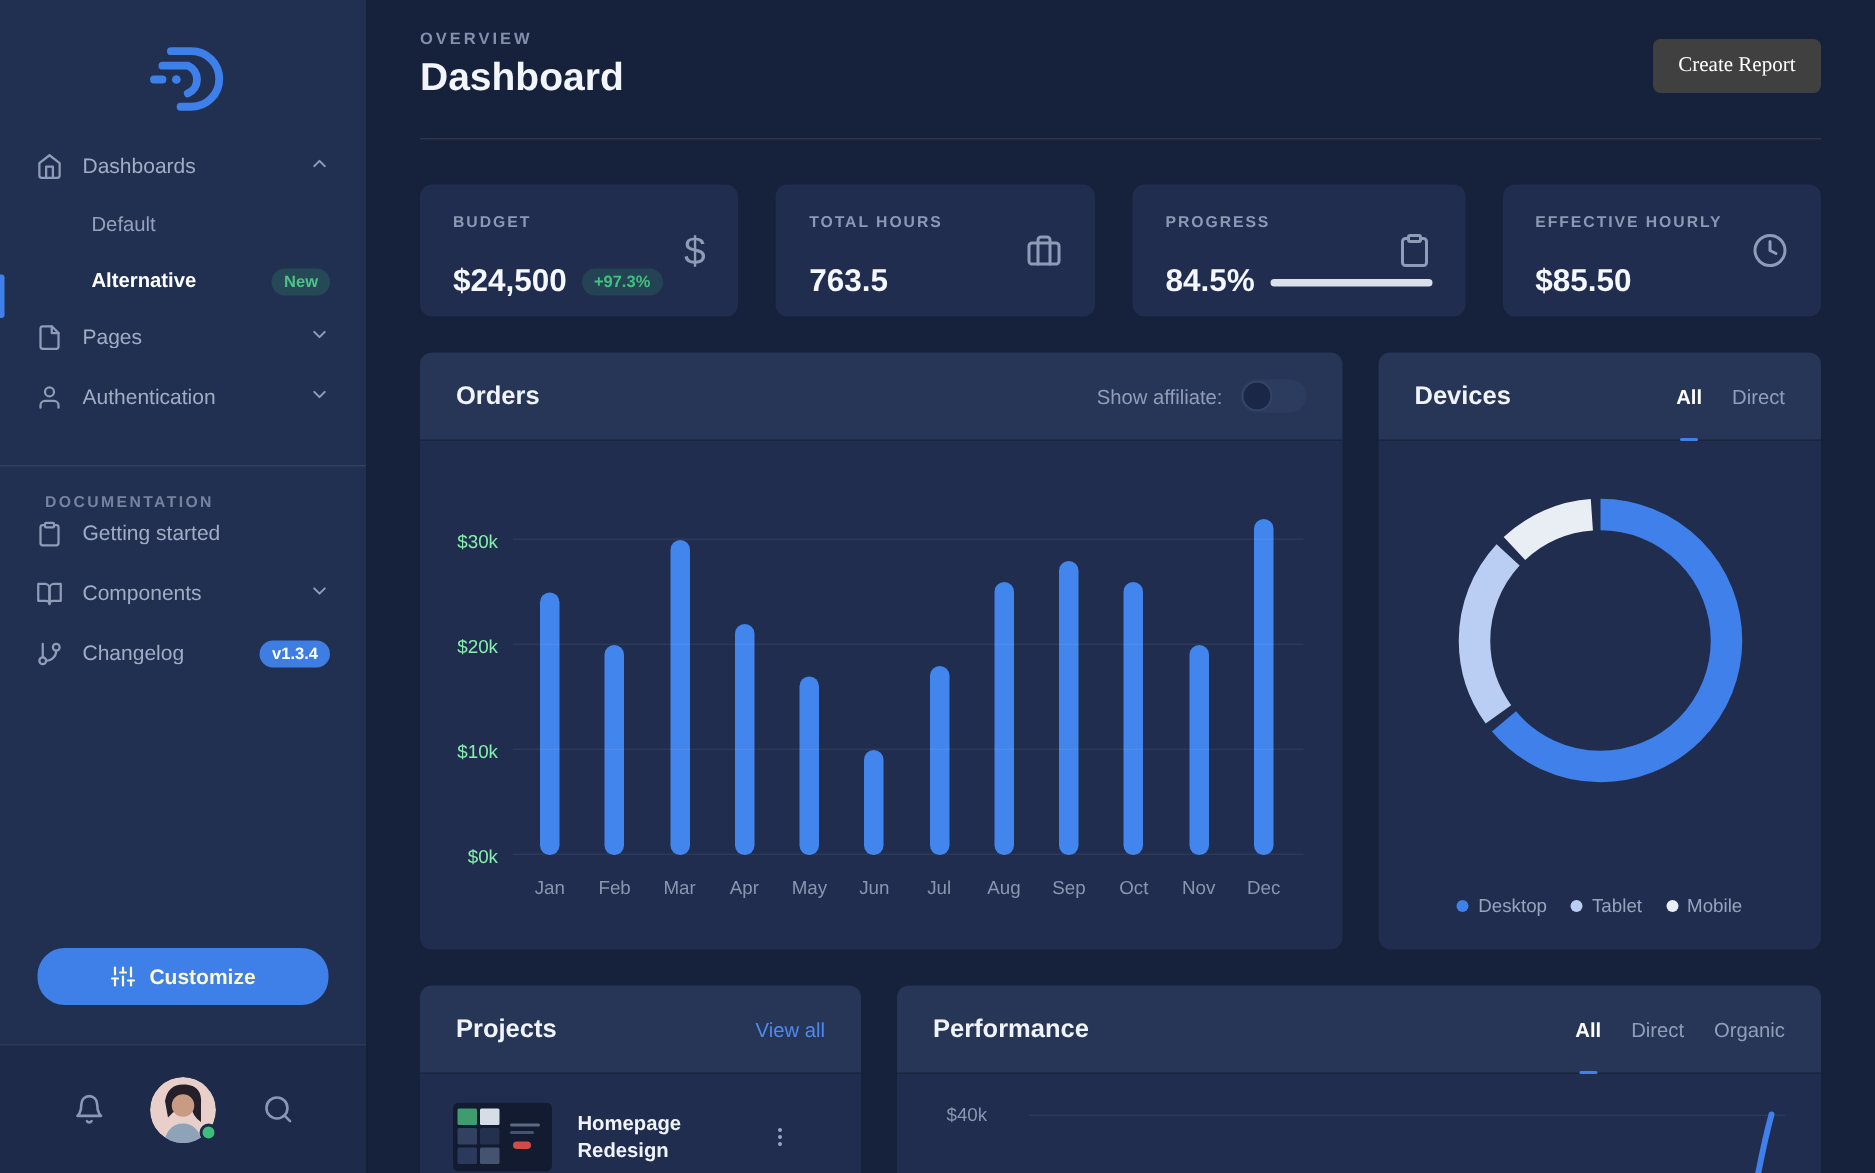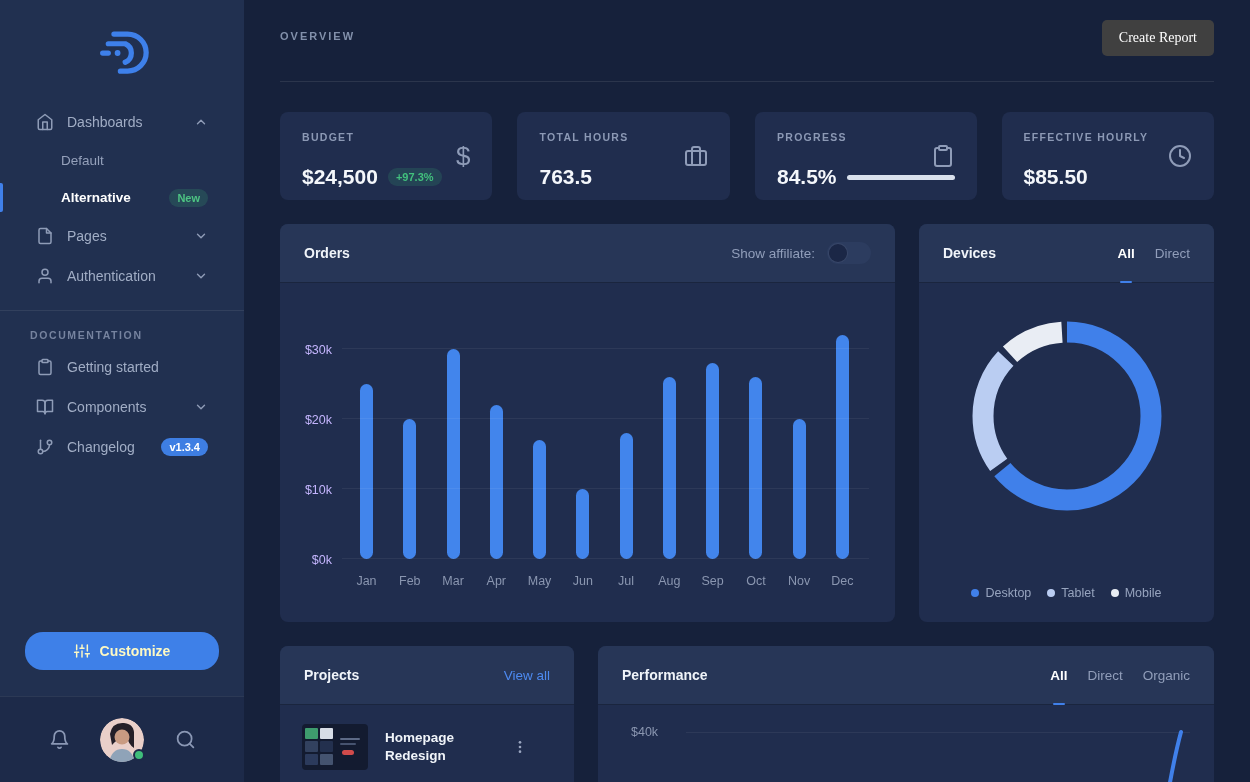--- a/index.html
+++ b/index.html
@@ -3,21 +3,21 @@
 <meta charset="utf-8">
 <style>
   * { margin:0; padding:0; box-sizing:border-box; }
   html,body { width:1250px; height:782px; background:#10192e; font-family:"Liberation Sans", sans-serif; }
   .app { width:1250px; height:782px; display:flex; overflow:hidden; background:#16213B; color:#E9EEF6; }
 
   
   .sidebar { width:244px; min-width:244px; background:#213050; display:flex; flex-direction:column; position:relative; }
   .logo-wrap { display:flex; justify-content:center; padding:22px 0 14px; }
   .side-nav { margin-top:8px; }
-  .side-item { position:relative; display:flex; align-items:center; height:40px; padding:0 36px; color:#A1ADC5; font-size:14px; cursor:pointer; }
+  .side-item { position:relative; display:flex; align-items:flex-start; height:40px; padding:0 24px; color:#A1ADC5; font-size:14px; cursor:pointer; }
   .side-item .ic { width:18px; height:18px; margin-right:13px; color:#8F9CB7; flex:none; }
   .side-item .lbl { flex:1; white-space:nowrap; overflow:hidden; }
   .side-item .chev { width:14px; height:14px; color:#8F9CB7; }
   .side-item.child { padding-left:61px; font-size:13.5px; height:37px; color:#95A1BB; }
   .side-item.active { color:#FFFFFF; font-weight:700; }
   .side-item.active::before { content:''; position:absolute; left:0; top:4px; bottom:4px; width:3px; background:#4080EA; border-radius:0 2px 2px 0; }
   .badge-new { background:rgba(63,189,122,0.18); color:#4DC483; font-size:11px; font-weight:700; padding:3px 8px; border-radius:9px; }
   .badge-ver { background:#3E7EE3; color:#fff; font-size:11px; font-weight:700; padding:3px 8px; border-radius:9px; }
   .side-divider { border-top:1px solid rgba(255,255,255,0.08); margin:14px 0 4px; }
   .side-section { padding:14px 30px 6px; font-size:10.5px; font-weight:700; letter-spacing:1.6px; color:#76839F; }
@@ -48,34 +48,34 @@
   .stat-icon { position:absolute; right:22px; top:50%; transform:translateY(-50%); width:24px; height:24px; color:#8F9CB8; }
   .stat-icon.dollar { font-size:26px; font-weight:400; width:auto; height:auto; line-height:1; }
   .progress-track { width:108px; height:5px; border-radius:3px; background:#D9E0EC; overflow:hidden; }
   .progress-fill { height:100%; background:#3E80E8; border-radius:3px; }
 
   
   .row2 { display:flex; gap:24px; margin-top:24px; }
   .row3 { display:flex; gap:24px; margin-top:24px; }
   .panel { background:#202D4E; border-radius:8px; overflow:hidden; }
   .panel-head { height:59px; background:#273657; border-bottom:1px solid rgba(8,13,26,0.4); display:flex; align-items:center; justify-content:space-between; padding:0 24px; }
-  .panel-title { font-size:14px; font-weight:700; color:#F0F4F9; }
+  .panel-title { font-size:17px; font-weight:700; color:#F0F4F9; }
   .phead-tabs { height:100%; display:flex; gap:20px; }
   .tab { display:flex; align-items:center; height:100%; position:relative; color:#919EBA; font-size:13.5px; cursor:pointer; }
   .tab.active { color:#FFFFFF; font-weight:700; }
   .tab.active::after { content:''; position:absolute; left:15%; right:15%; bottom:-1px; height:2px; background:#4080EA; border-radius:1px; }
 
   .panel-orders { flex:1; height:398px; display:flex; flex-direction:column; }
   .toggle-row { display:flex; align-items:center; gap:12px; color:#919EBA; font-size:13.5px; }
   .toggle { width:44px; height:22px; background:#2C3C5F; border-radius:11px; position:relative; cursor:pointer; }
   .toggle-knob { position:absolute; left:2px; top:2px; width:18px; height:18px; border-radius:50%; background:#1B2746; box-shadow:0 0 0 1px rgba(255,255,255,0.06); }
 
   .orders-chart { position:relative; flex:1; }
   .gridline { position:absolute; left:62px; right:26px; height:1px; background:rgba(255,255,255,0.06); }
-  .ytick { position:absolute; left:0; width:52px; text-align:right; font-size:12.5px; color:#c4b5fd; }
+  .ytick { position:absolute; left:0; width:52px; text-align:right; font-size:12.5px; color:#86efac; }
   .orders-bars { position:absolute; left:80px; right:46px; bottom:63px; top:28px; display:flex; justify-content:space-between; align-items:flex-end; }
   .bar-col { position:relative; width:13px; display:flex; align-items:flex-end; }
   .bar { width:13px; border-radius:7px; }
   .bar-label { position:absolute; top:calc(100% + 15px); left:50%; transform:translateX(-50%); font-size:12.5px; color:#8A96B0; }
 
   .panel-devices { width:295px; min-width:295px; height:398px; position:relative; }
   .donut-wrap { display:flex; justify-content:center; margin-top:28px; }
   .devices-legend { position:absolute; left:0; right:0; bottom:22px; display:flex; justify-content:center; gap:16px; }
   .leg-item { display:flex; align-items:center; gap:6px; font-size:12.5px; color:#97A4BE; }
   .leg-dot { width:8px; height:8px; border-radius:50%; }
@@ -215,20 +215,21 @@
           <line x1="21" y1="21" x2="16.65" y2="16.65"></line>
         </svg>
     </div>
   </aside>
 
   <main class="main">
 
     <div class="page-head">
       <div>
         <div class="eyebrow">OVERVIEW</div>
+        <h1 class="page-title">Dashboard</h1>
       </div>
       <button class="btn-primary">Create Report</button>
     </div>
     <hr class="head-divider">
 
     <div class="stats-row">
       <div class="stat-card">
         <div class="stat-label">BUDGET</div>
         <div class="stat-value-row">
           <span class="stat-value">$24,500</span>

